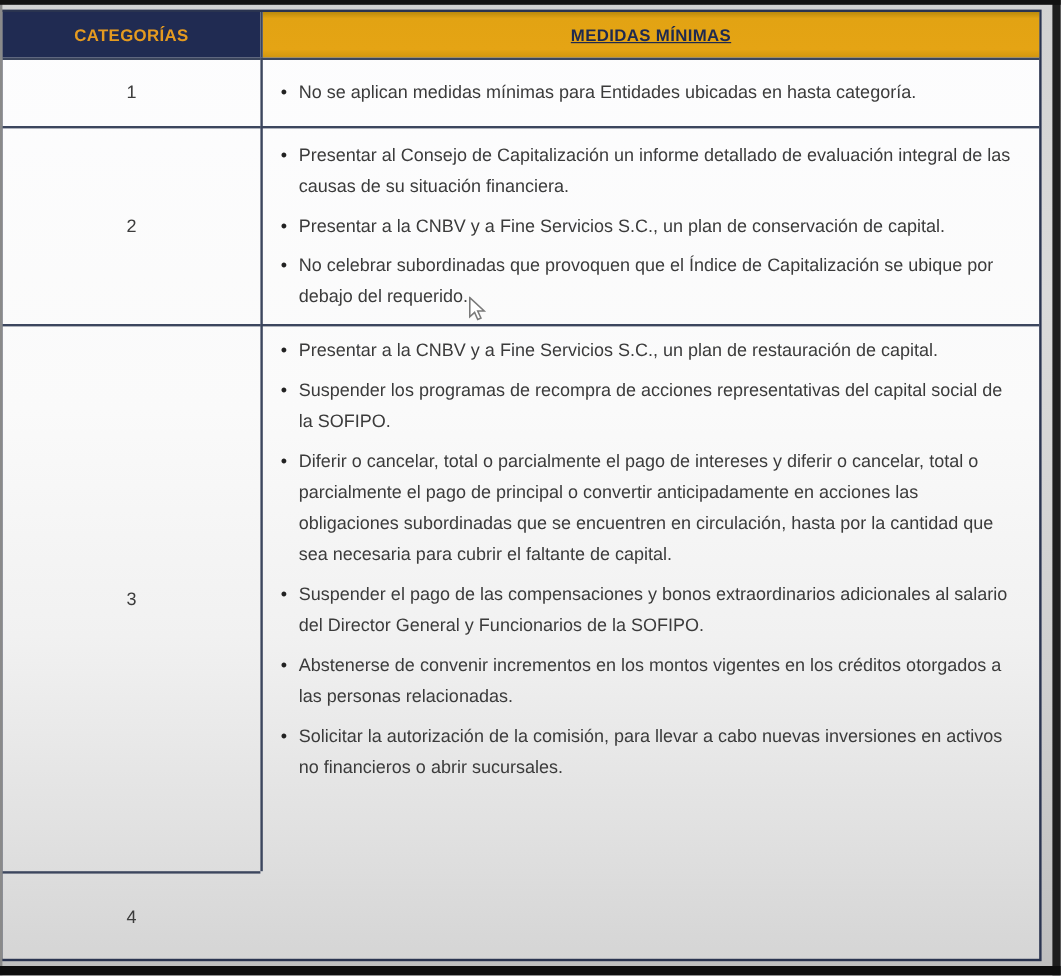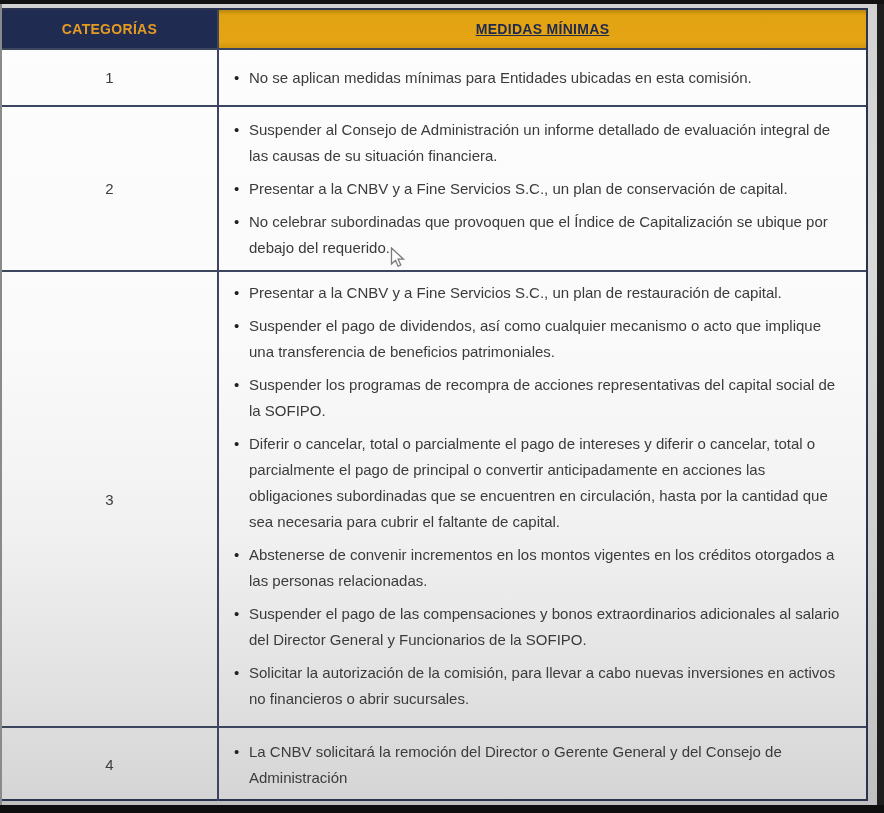--- a/index.html
+++ b/index.html
@@ -121,56 +121,50 @@
   </div>
   <div class="cell first-row col2 hdr hdr-med">
     <span>MEDIDAS MÍNIMAS</span>
   </div>
 
   <div class="cell cat-cell">
     <span>1</span>
   </div>
   <div class="cell col2 med-cell med-center">
     <ul class="bullets">
-      <li>No se aplican medidas mínimas para Entidades ubicadas en esta comisión.</li>
+      <li>No se aplican medidas mínimas para Entidades ubicadas en hasta categoría.</li>
     </ul>
   </div>
 
   <div class="cell cat-cell">
     <span>2</span>
   </div>
   <div class="cell col2 med-cell med-center">
     <ul class="bullets">
-      <li>Suspender al Consejo de Administración un informe detallado de evaluación integral de las causas de su situación financiera.</li>
+      <li>Presentar al Consejo de Capitalización un informe detallado de evaluación integral de las causas de su situación financiera.</li>
       <li>Presentar a la CNBV y a Fine Servicios S.C., un plan de conservación de capital.</li>
       <li>No celebrar subordinadas que provoquen que el Índice de Capitalización se ubique por debajo del requerido.</li>
     </ul>
   </div>
 
   <div class="cell cat-cell">
     <span>3</span>
   </div>
   <div class="cell col2 med-cell med-top">
     <ul class="bullets">
       <li>Presentar a la CNBV y a Fine Servicios S.C., un plan de restauración de capital.</li>
-      <li>Suspender el pago de dividendos, así como cualquier mecanismo o acto que implique una transferencia de beneficios patrimoniales.</li>
       <li>Suspender los programas de recompra de acciones representativas del capital social de la SOFIPO.</li>
       <li>Diferir o cancelar, total o parcialmente el pago de intereses y diferir o cancelar, total o parcialmente el pago de principal o convertir anticipadamente en acciones las obligaciones subordinadas que se encuentren en circulación, hasta por la cantidad que sea necesaria para cubrir el faltante de capital.</li>
+      <li>Suspender el pago de las compensaciones y bonos extraordinarios adicionales al salario del Director General y Funcionarios de la SOFIPO.</li>
       <li>Abstenerse de convenir incrementos en los montos vigentes en los créditos otorgados a las personas relacionadas.</li>
-      <li>Suspender el pago de las compensaciones y bonos extraordinarios adicionales al salario del Director General y Funcionarios de la SOFIPO.</li>
       <li>Solicitar la autorización de la comisión, para llevar a cabo nuevas inversiones en activos no financieros o abrir sucursales.</li>
     </ul>
   </div>
 
   <div class="cell cat-cell">
     <span>4</span>
-  </div>
-  <div class="cell col2 med-cell med-center">
-    <ul class="bullets">
-      <li>La CNBV solicitará la remoción del Director o Gerente General y del Consejo de Administración</li>
-    </ul>
   </div>
 
 </div>
 
 <svg class="cursor" width="16" height="22" viewBox="0 0 16 22">
   <polygon points="1.5,1 1.5,17 5.5,13.3 8.1,19.2 10.8,18 8.1,12.2 13.5,12.2" fill="#ffffff" stroke="#7a7a7a" stroke-width="1.3"></polygon>
 </svg>
 
 </body></html>

